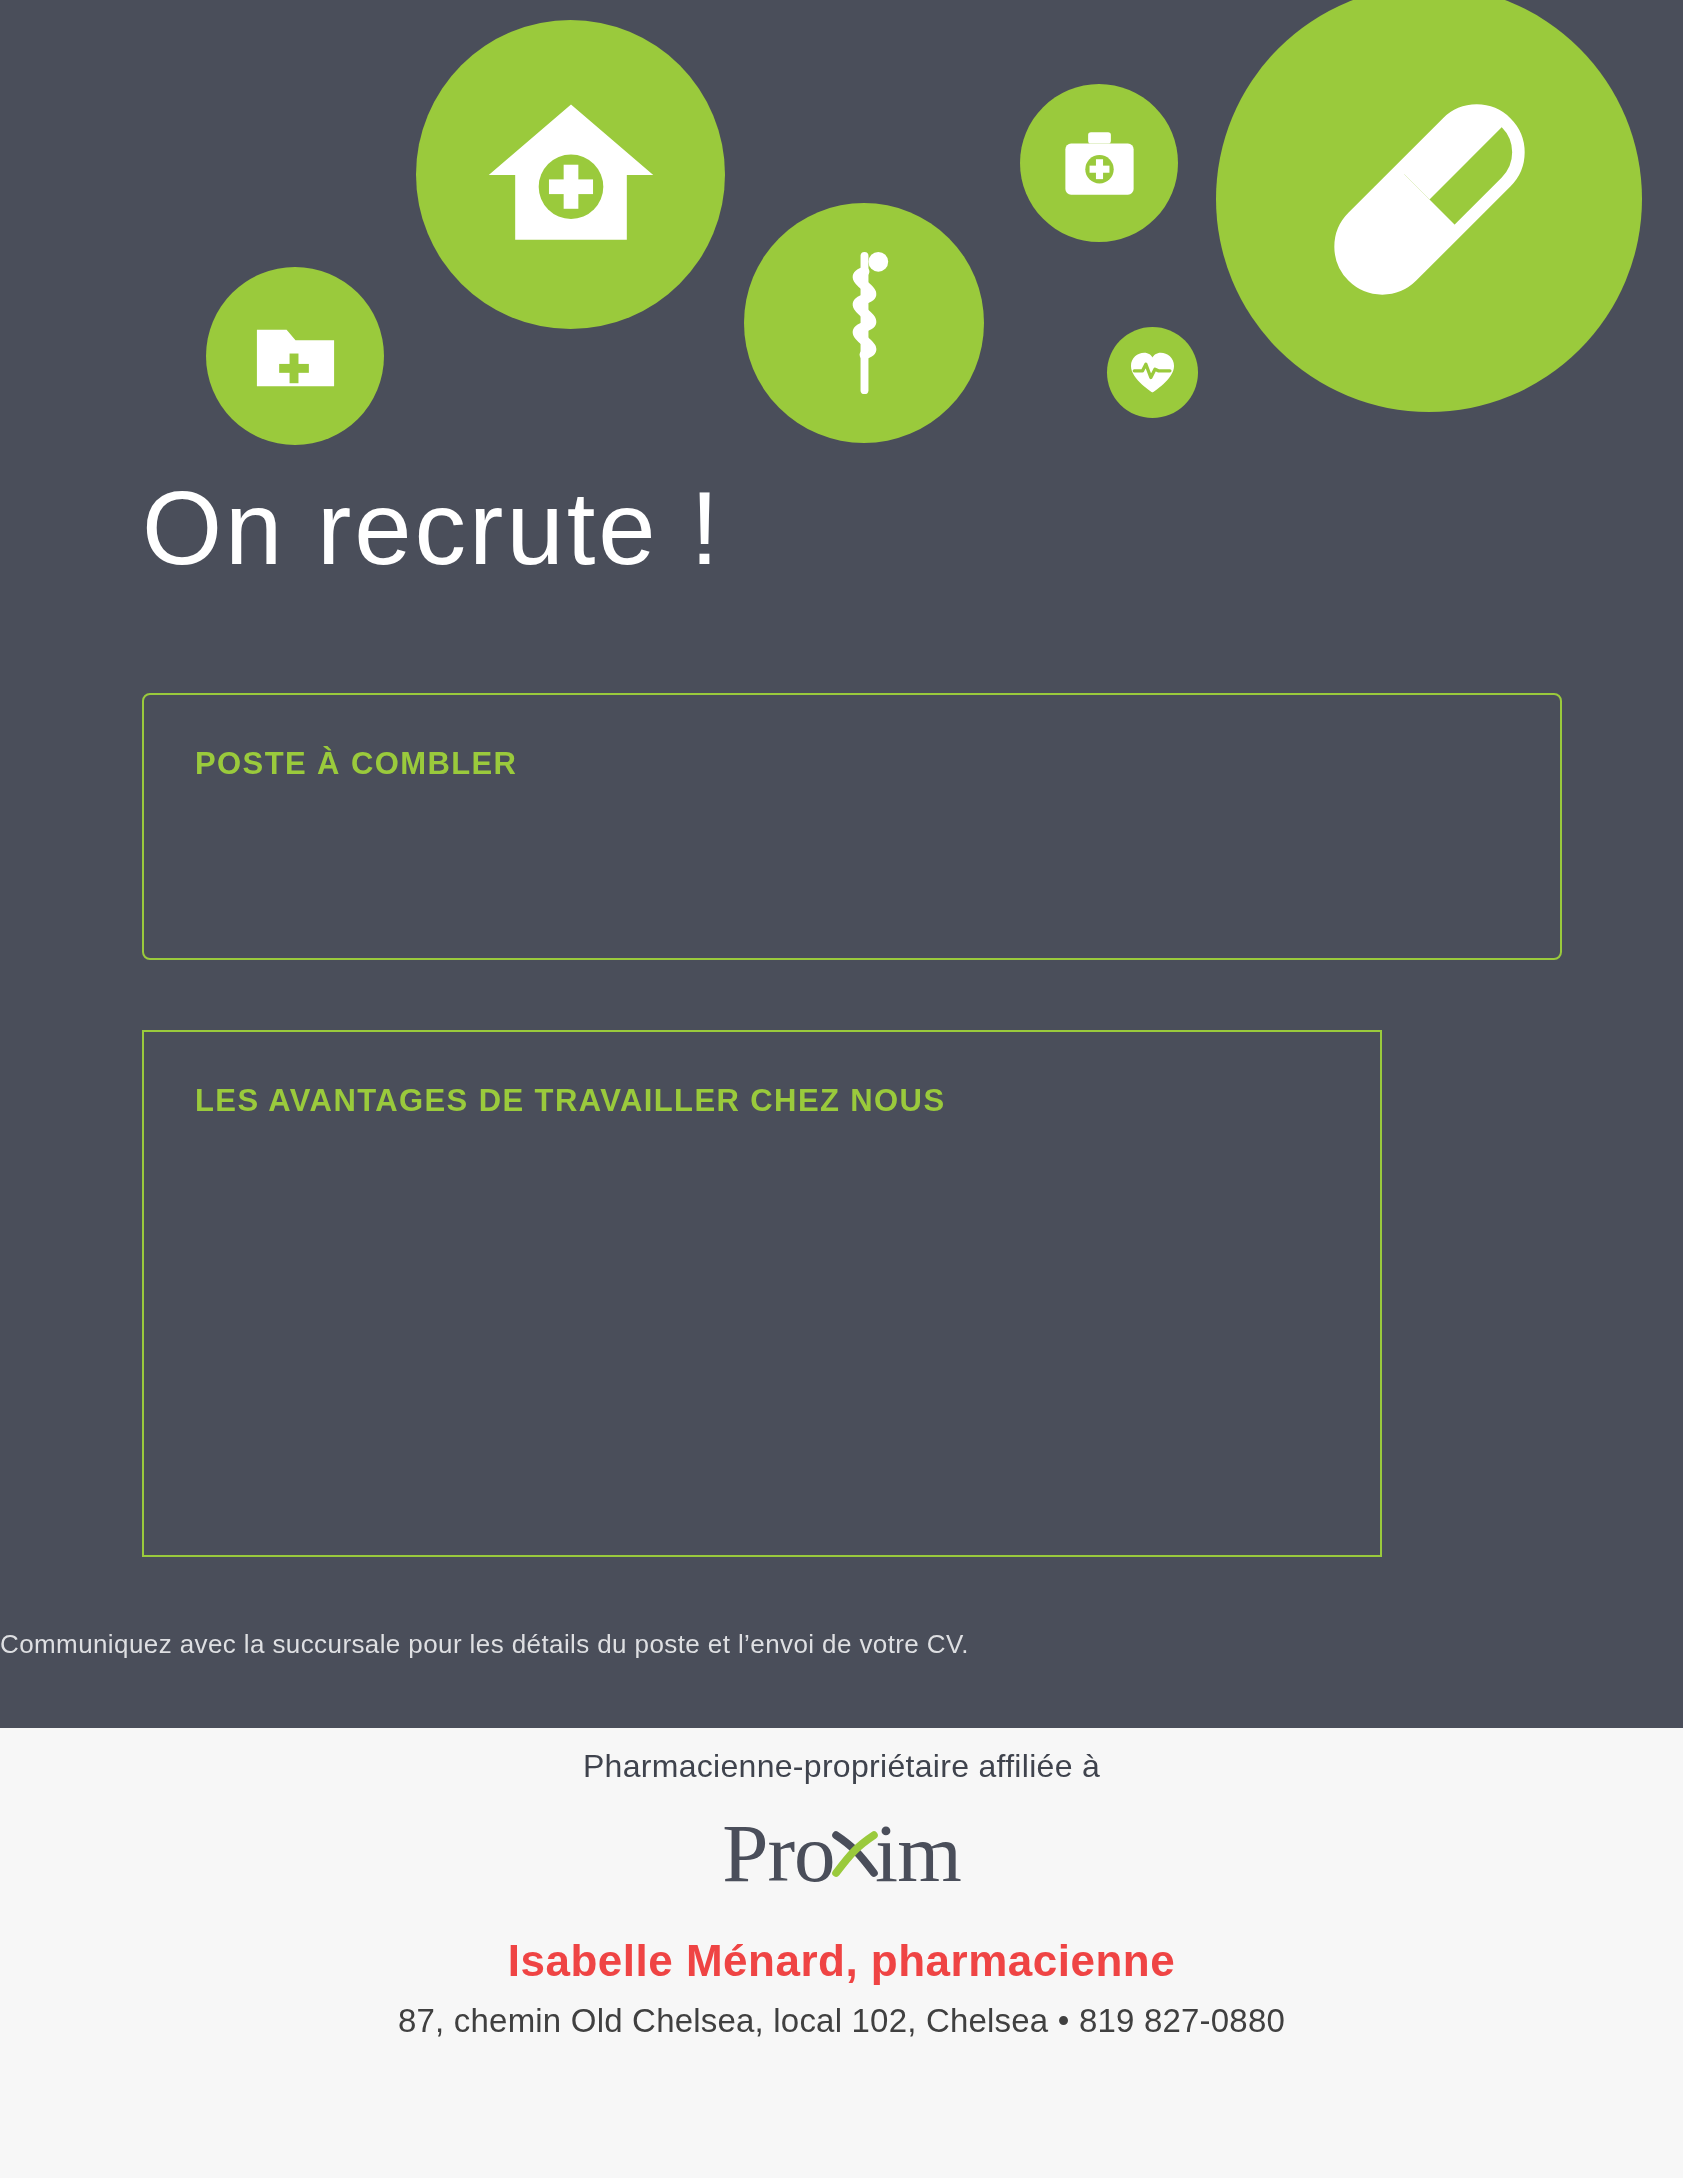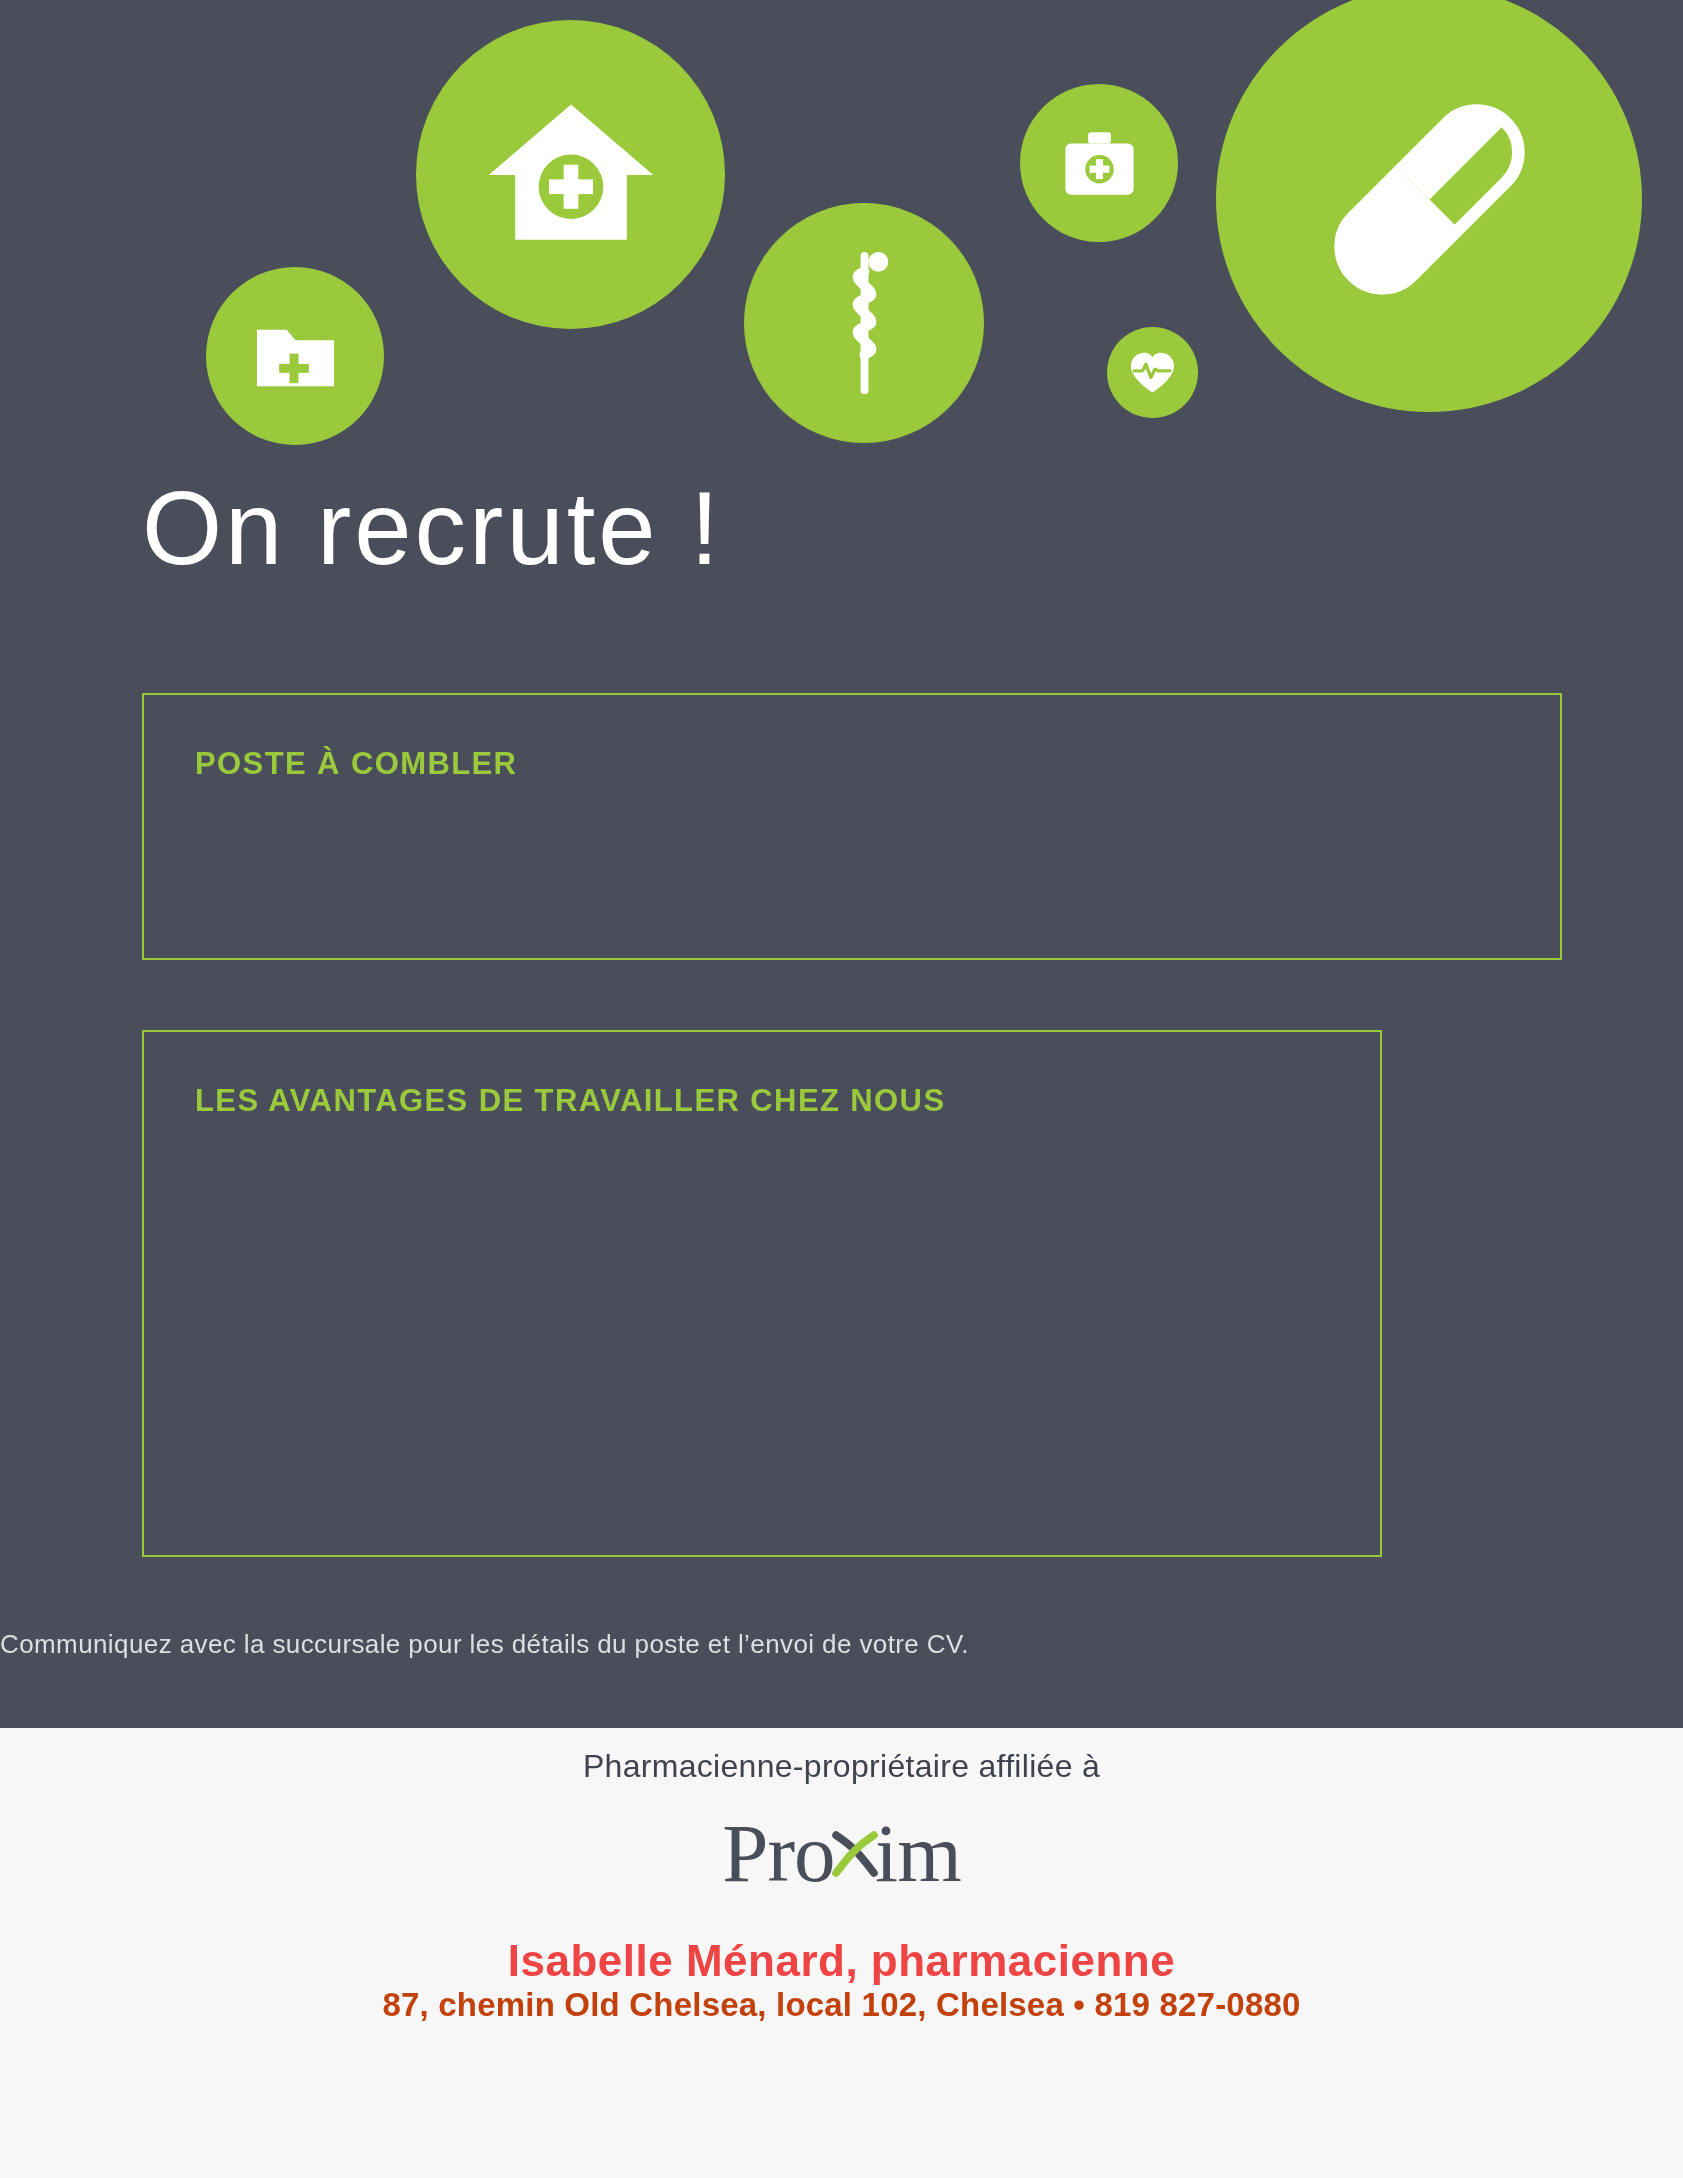--- a/index.html
+++ b/index.html
@@ -72,21 +72,21 @@
   }
   .field-box .field-label {
     position: absolute;
     left: 51px;
     top: 51px;
     color: #9aca3c;
     font-size: 31px;
     font-weight: 700;
     letter-spacing: 1.4px;
   }
-  .box-poste     { left: 142px; top: 693px;  width: 1420px; height: 267px; }
+  .box-poste     { left: 142px; top: 693px;  width: 1420px; height: 267px; border-radius: 8px; }
   .box-avantages { left: 142px; top: 1030px; width: 1240px; height: 527px; }
 
   .note {
     position: absolute;
     left: 0;
     top: 1629px;
     width: 1683px;
     text-align: left;
     color: #dedfe2;
     font-size: 26px;
@@ -139,24 +139,24 @@
   }
 
   .pharmacist-name {
     margin-top: 40px;
     font-size: 44px;
     font-weight: 700;
     color: #ef4444;
     letter-spacing: 0.5px;
   }
   .address {
+    margin-top: 16px;
     font-size: 33px;
-    color: #c2410c;
+    color: #404040;
     letter-spacing: 0.2px;
-    font-weight: bold;
   }
 </style>
 </head>
 <body>
 
 <div class="poster">
 
   <div class="dark-panel">
 
     <div class="bubble bubble-folder">

